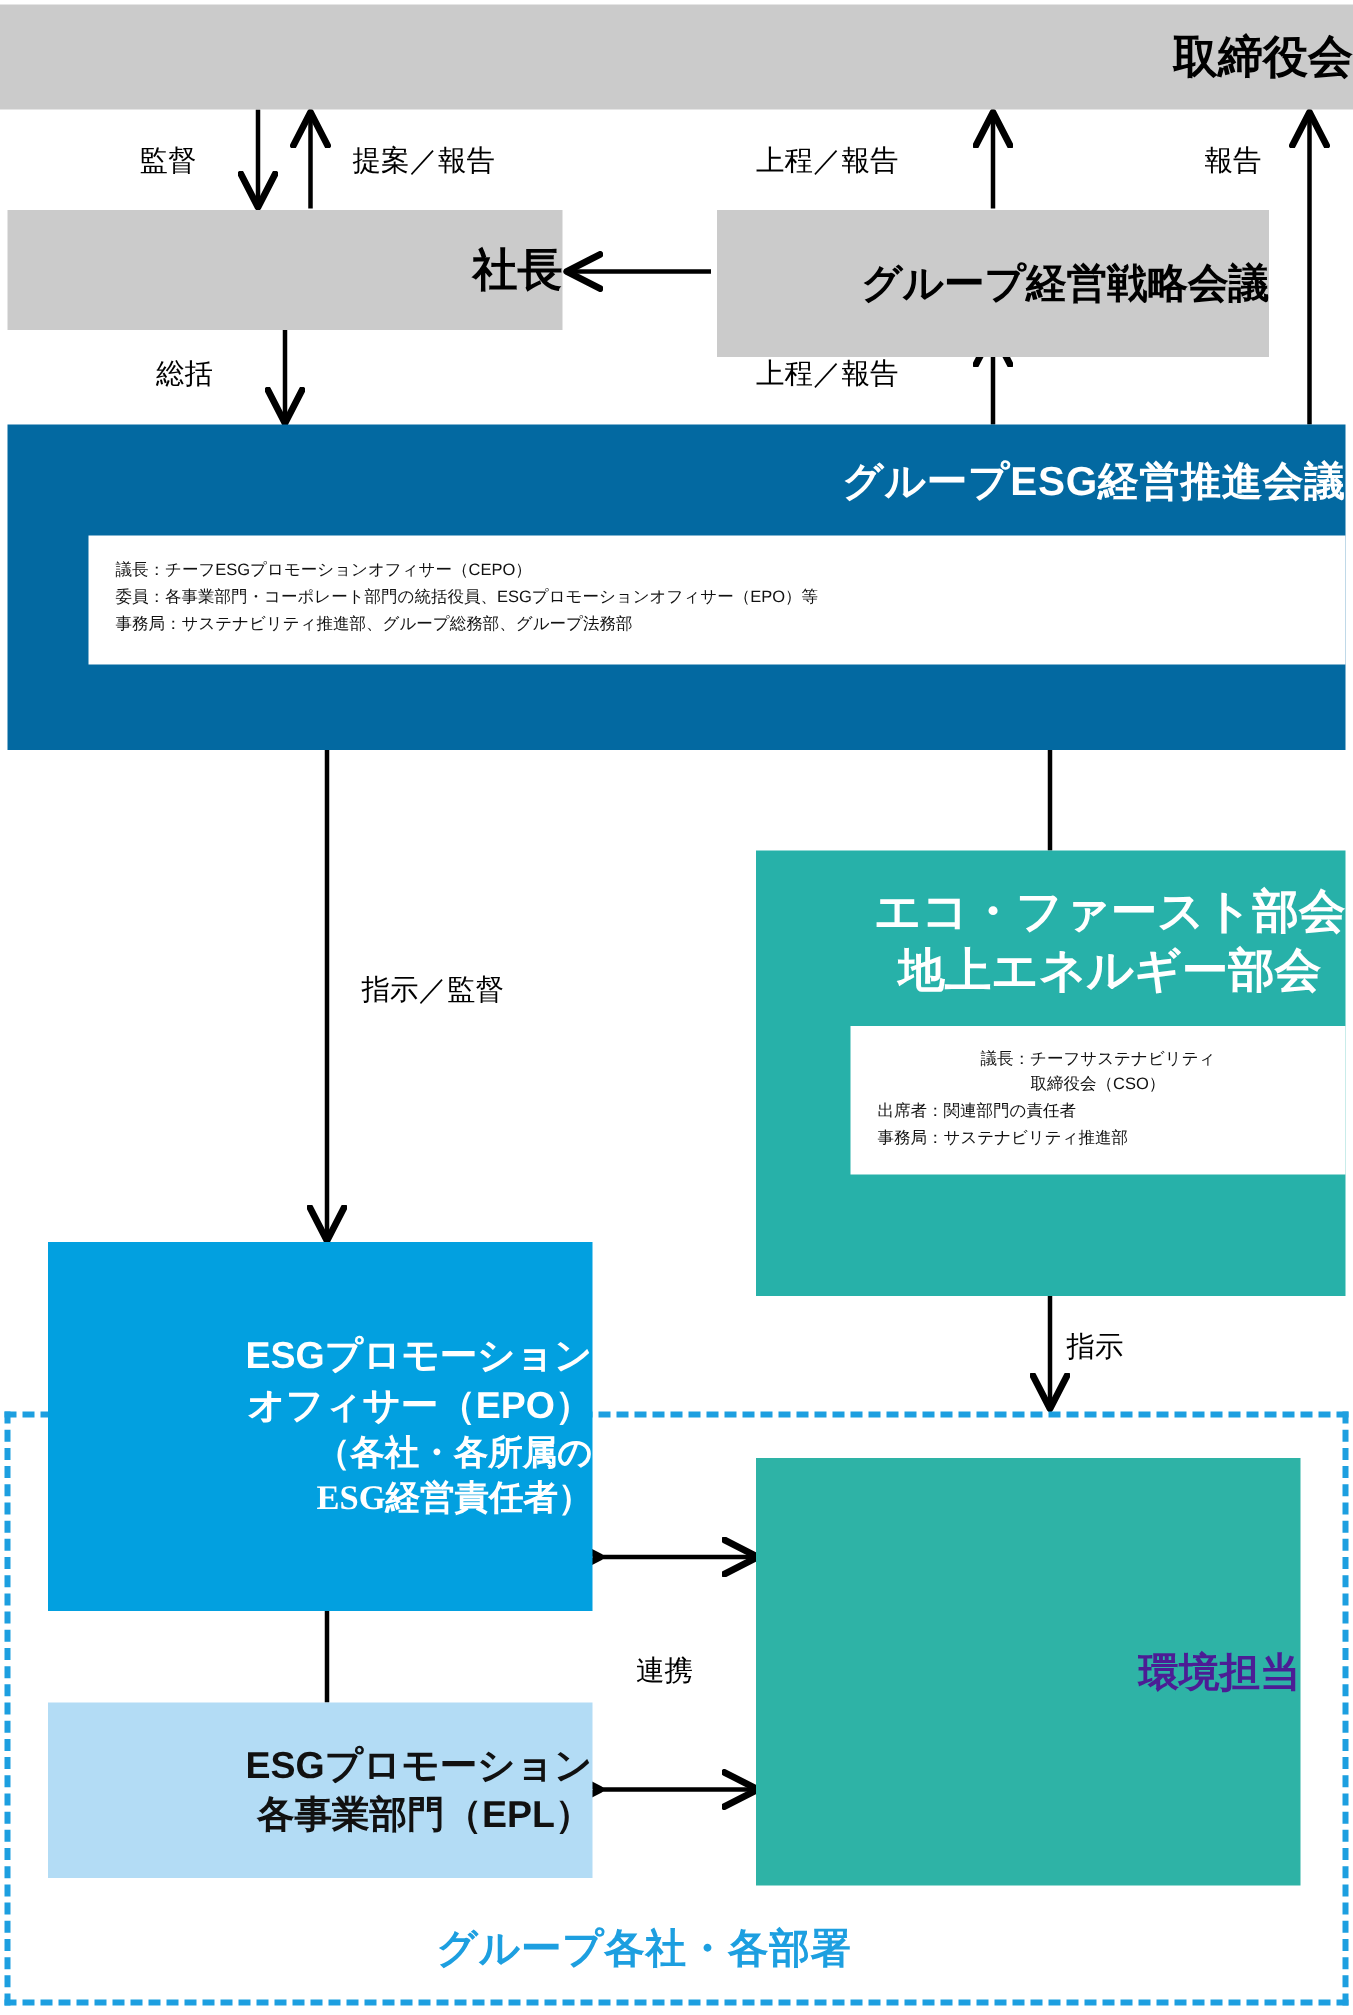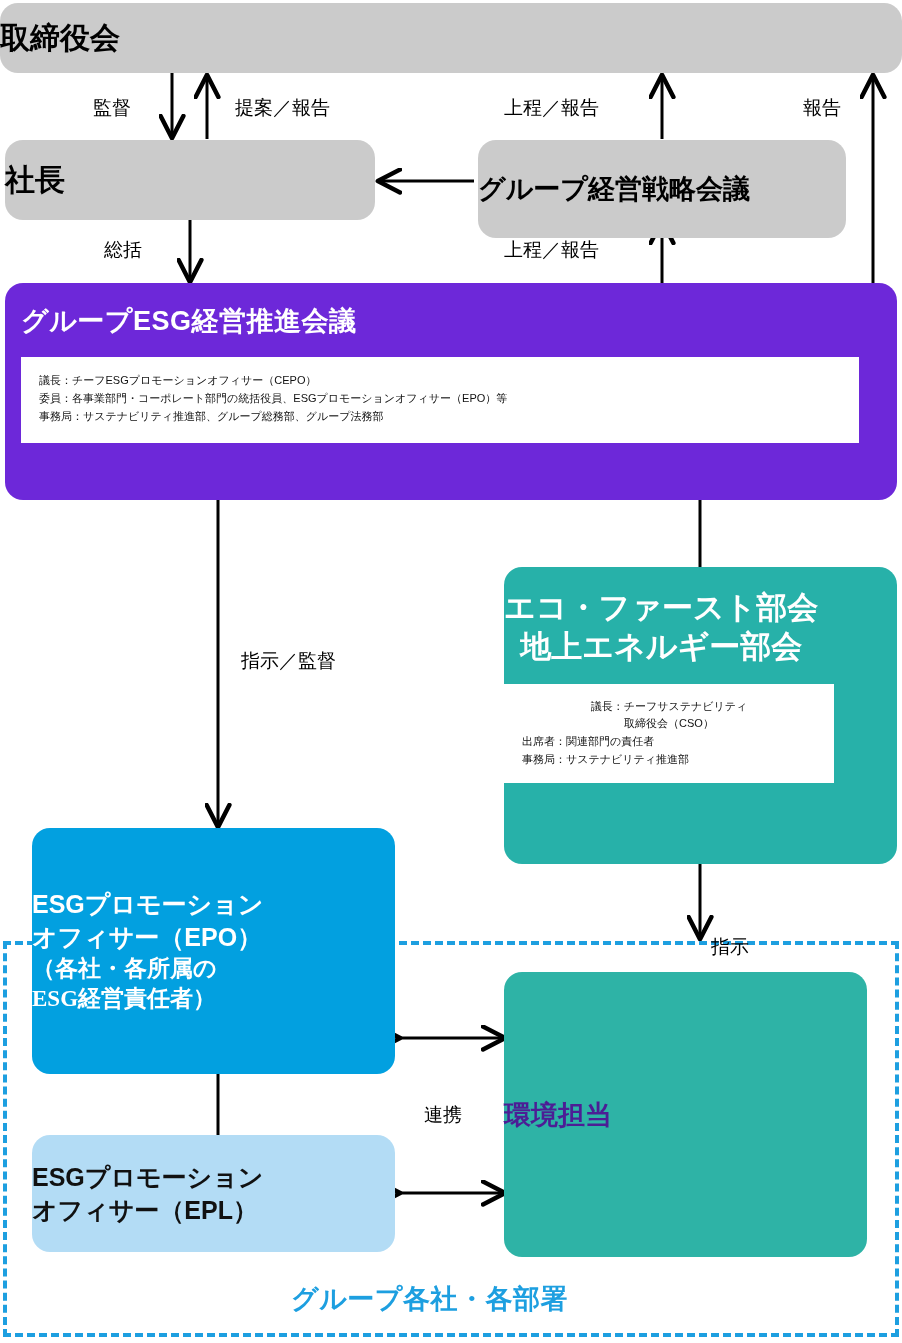--- a/index.html
+++ b/index.html
@@ -19,32 +19,31 @@
     overflow: hidden;
     background: #ffffff;
   }
 
   
   .box {
     position: absolute;
     box-sizing: border-box;
     display: flex;
     flex-direction: column;
-    align-items: flex-start;
+    align-items: flex-end;
     justify-content: center;
     text-align: center;
-    border-radius: 18px;
   }
   .gray-box {
     background: #cbcbcb;
     color: #000000;
     font-weight: bold;
   }
   .navy-box {
-    background: #6d28d9;
+    background: #0369a1;
     color: #ffffff;
     padding-left: 16px;
   }
   .teal-box {
     background: #27b1a9;
     color: #ffffff;
   }
   .cyan-box {
     background: #02a0e0;
     color: #ffffff;
@@ -217,40 +216,40 @@
 
   <div class="box cyan-box" style="left:32px; top:828px; width:363px; height:246px;">
     <div class="epo-line1">ESGプロモーション</div>
     <div class="epo-line1">オフィサー（EPO）</div>
     <div class="epo-line2">（各社・各所属の</div>
     <div class="epo-line2">ESG経営責任者）</div>
   </div>
 
   <div class="box lightblue-box" style="left:32px; top:1135px; width:363px; height:117px;">
     <div class="epo-line1">ESGプロモーション</div>
-    <div class="epo-line1">オフィサー（EPL）</div>
+    <div class="epo-line1">各事業部門（EPL）</div>
   </div>
 
   <div class="box teal-solid-box" style="left:504px; top:972px; width:363px; height:285px;">
     <span class="mid-label">環境担当</span>
   </div>
 
   <div class="edge-label" style="left:93px; top:98px;">監督</div>
 
   <div class="edge-label" style="left:235px; top:98px;">提案／報告</div>
 
   <div class="edge-label" style="left:504px; top:98px;">上程／報告</div>
 
   <div class="edge-label" style="left:803px; top:98px;">報告</div>
 
   <div class="edge-label" style="left:104px; top:240px;">総括</div>
 
   <div class="edge-label" style="left:504px; top:240px;">上程／報告</div>
 
   <div class="edge-label" style="left:241px; top:651px;">指示／監督</div>
 
-  <div class="edge-label" style="left:711px; top:889px;margin-top:48px;">指示</div>
+  <div class="edge-label" style="left:711px; top:889px;">指示</div>
 
   <div class="edge-label" style="left:424px; top:1105px;">連携</div>
 
   <div class="group-label" style="left:291px; top:1281px;">グループ各社・各部署</div>
 
 </div>
 
 </body></html>

